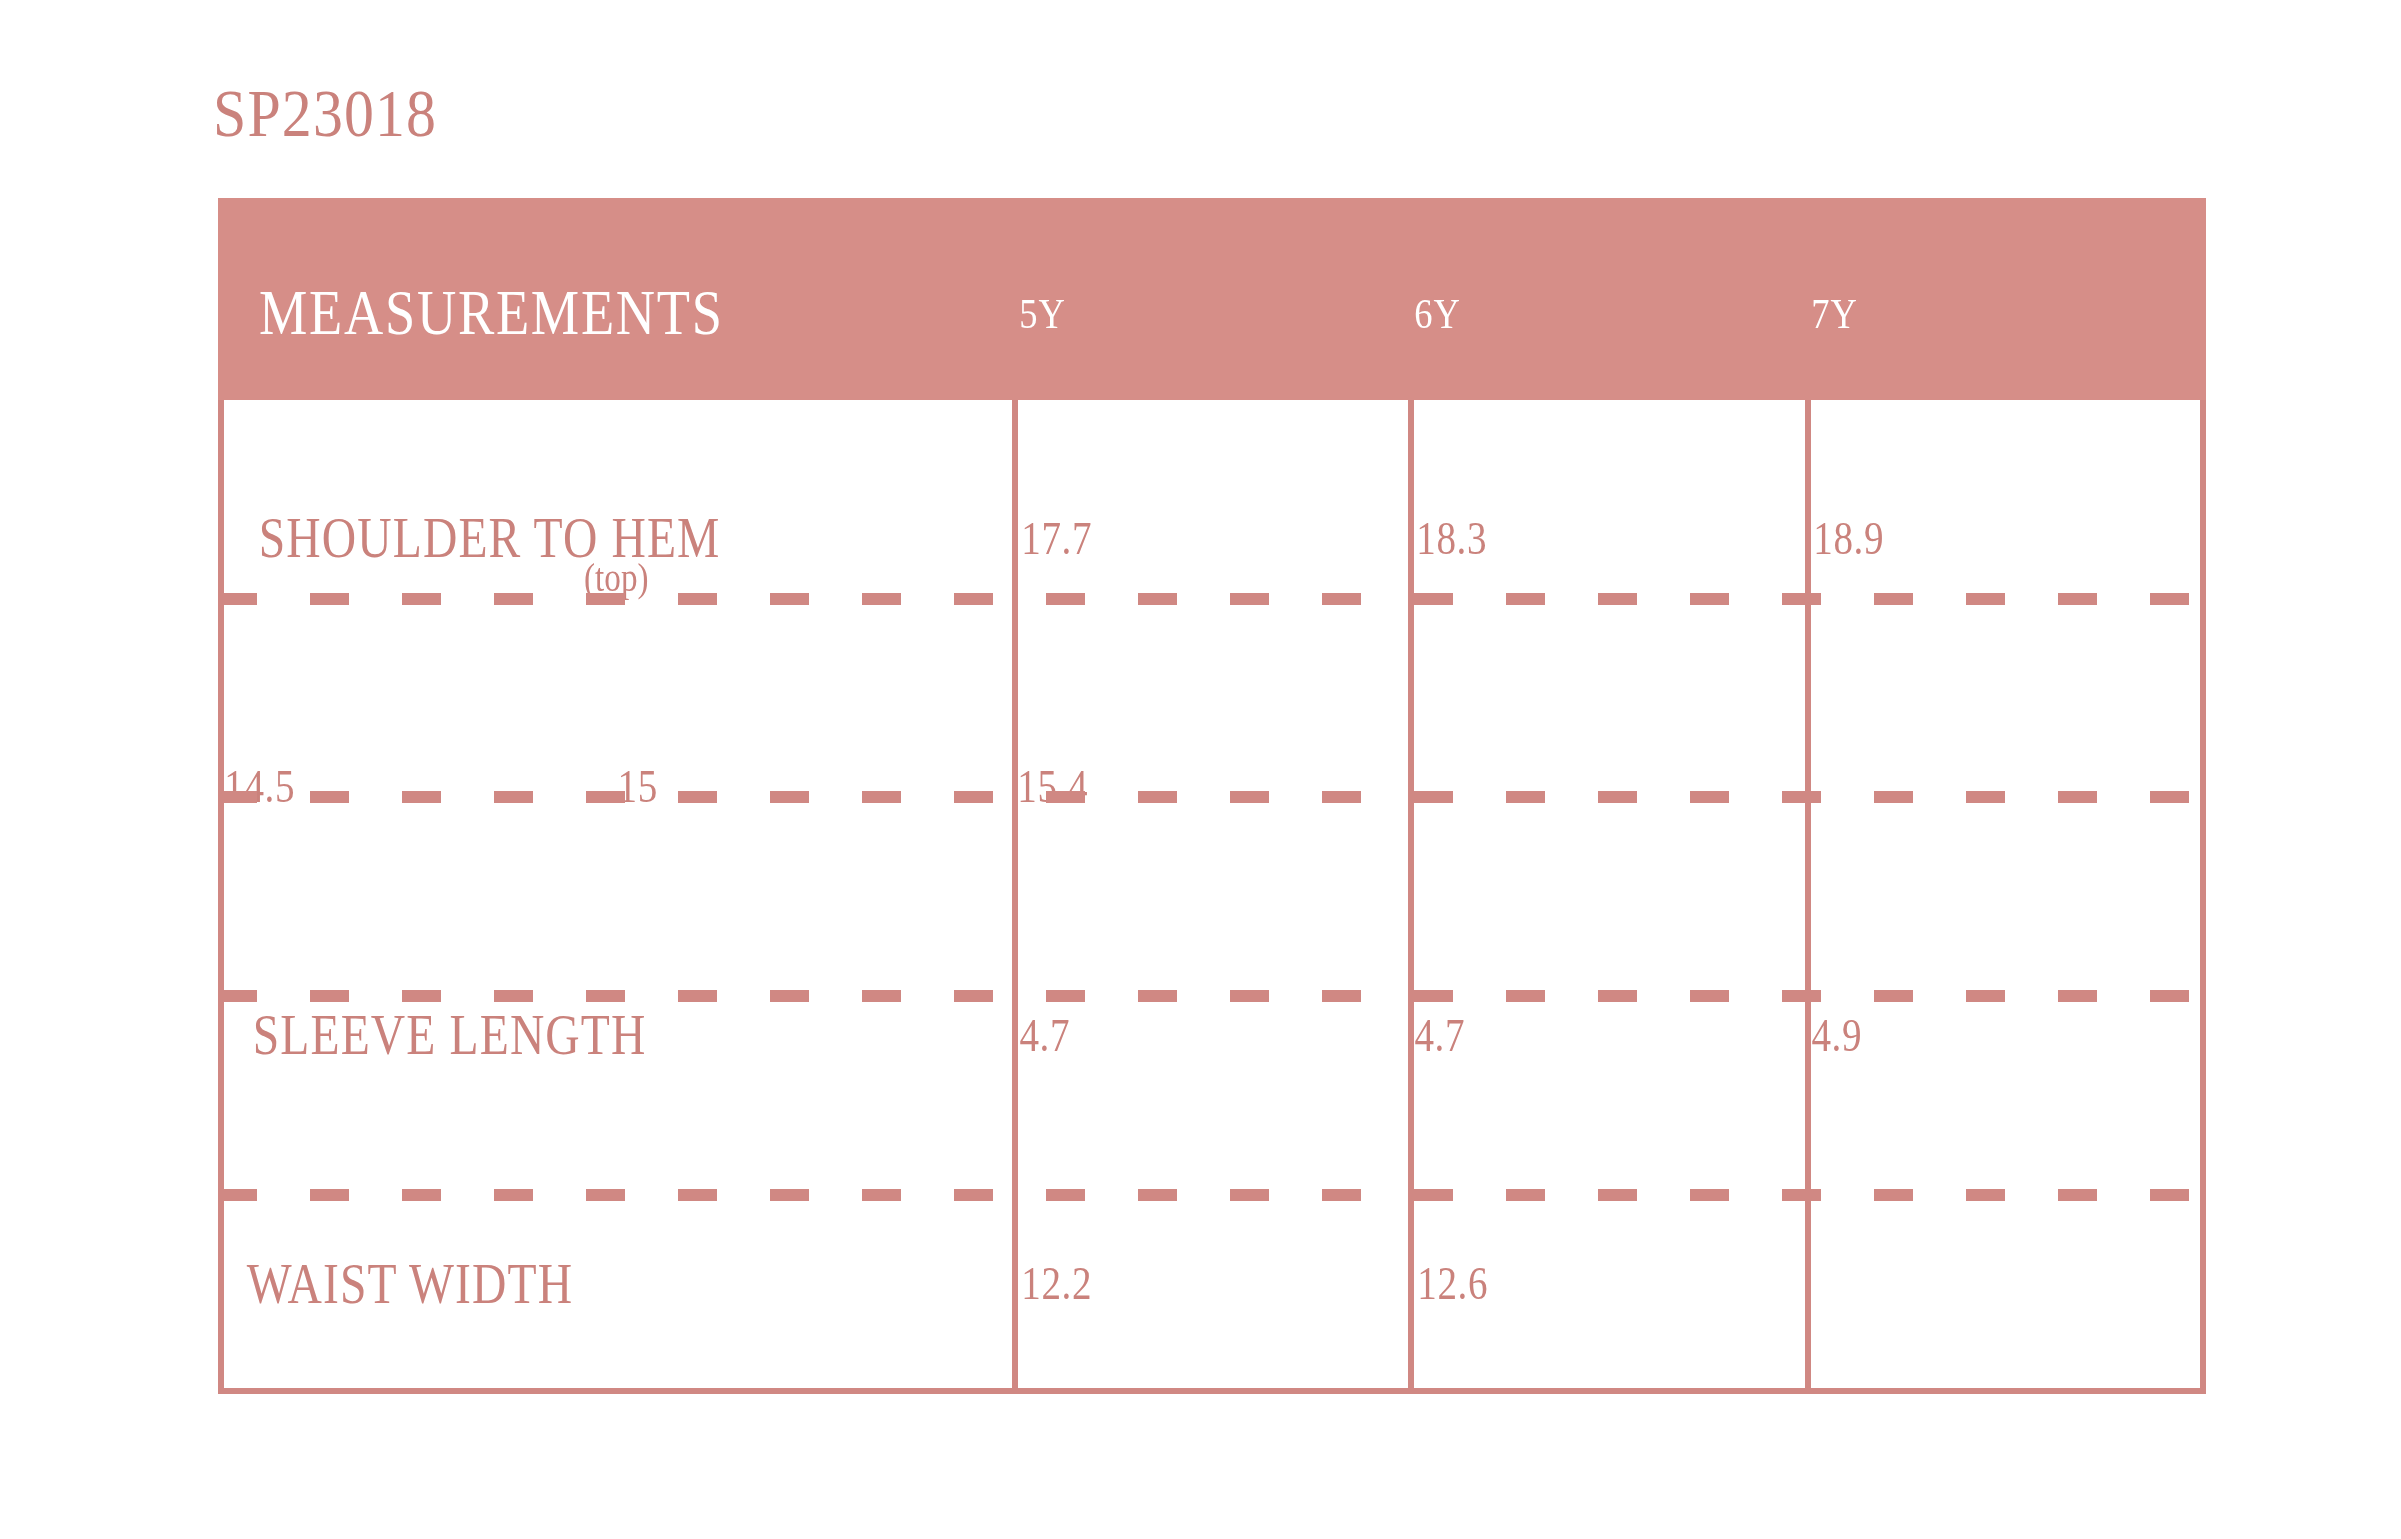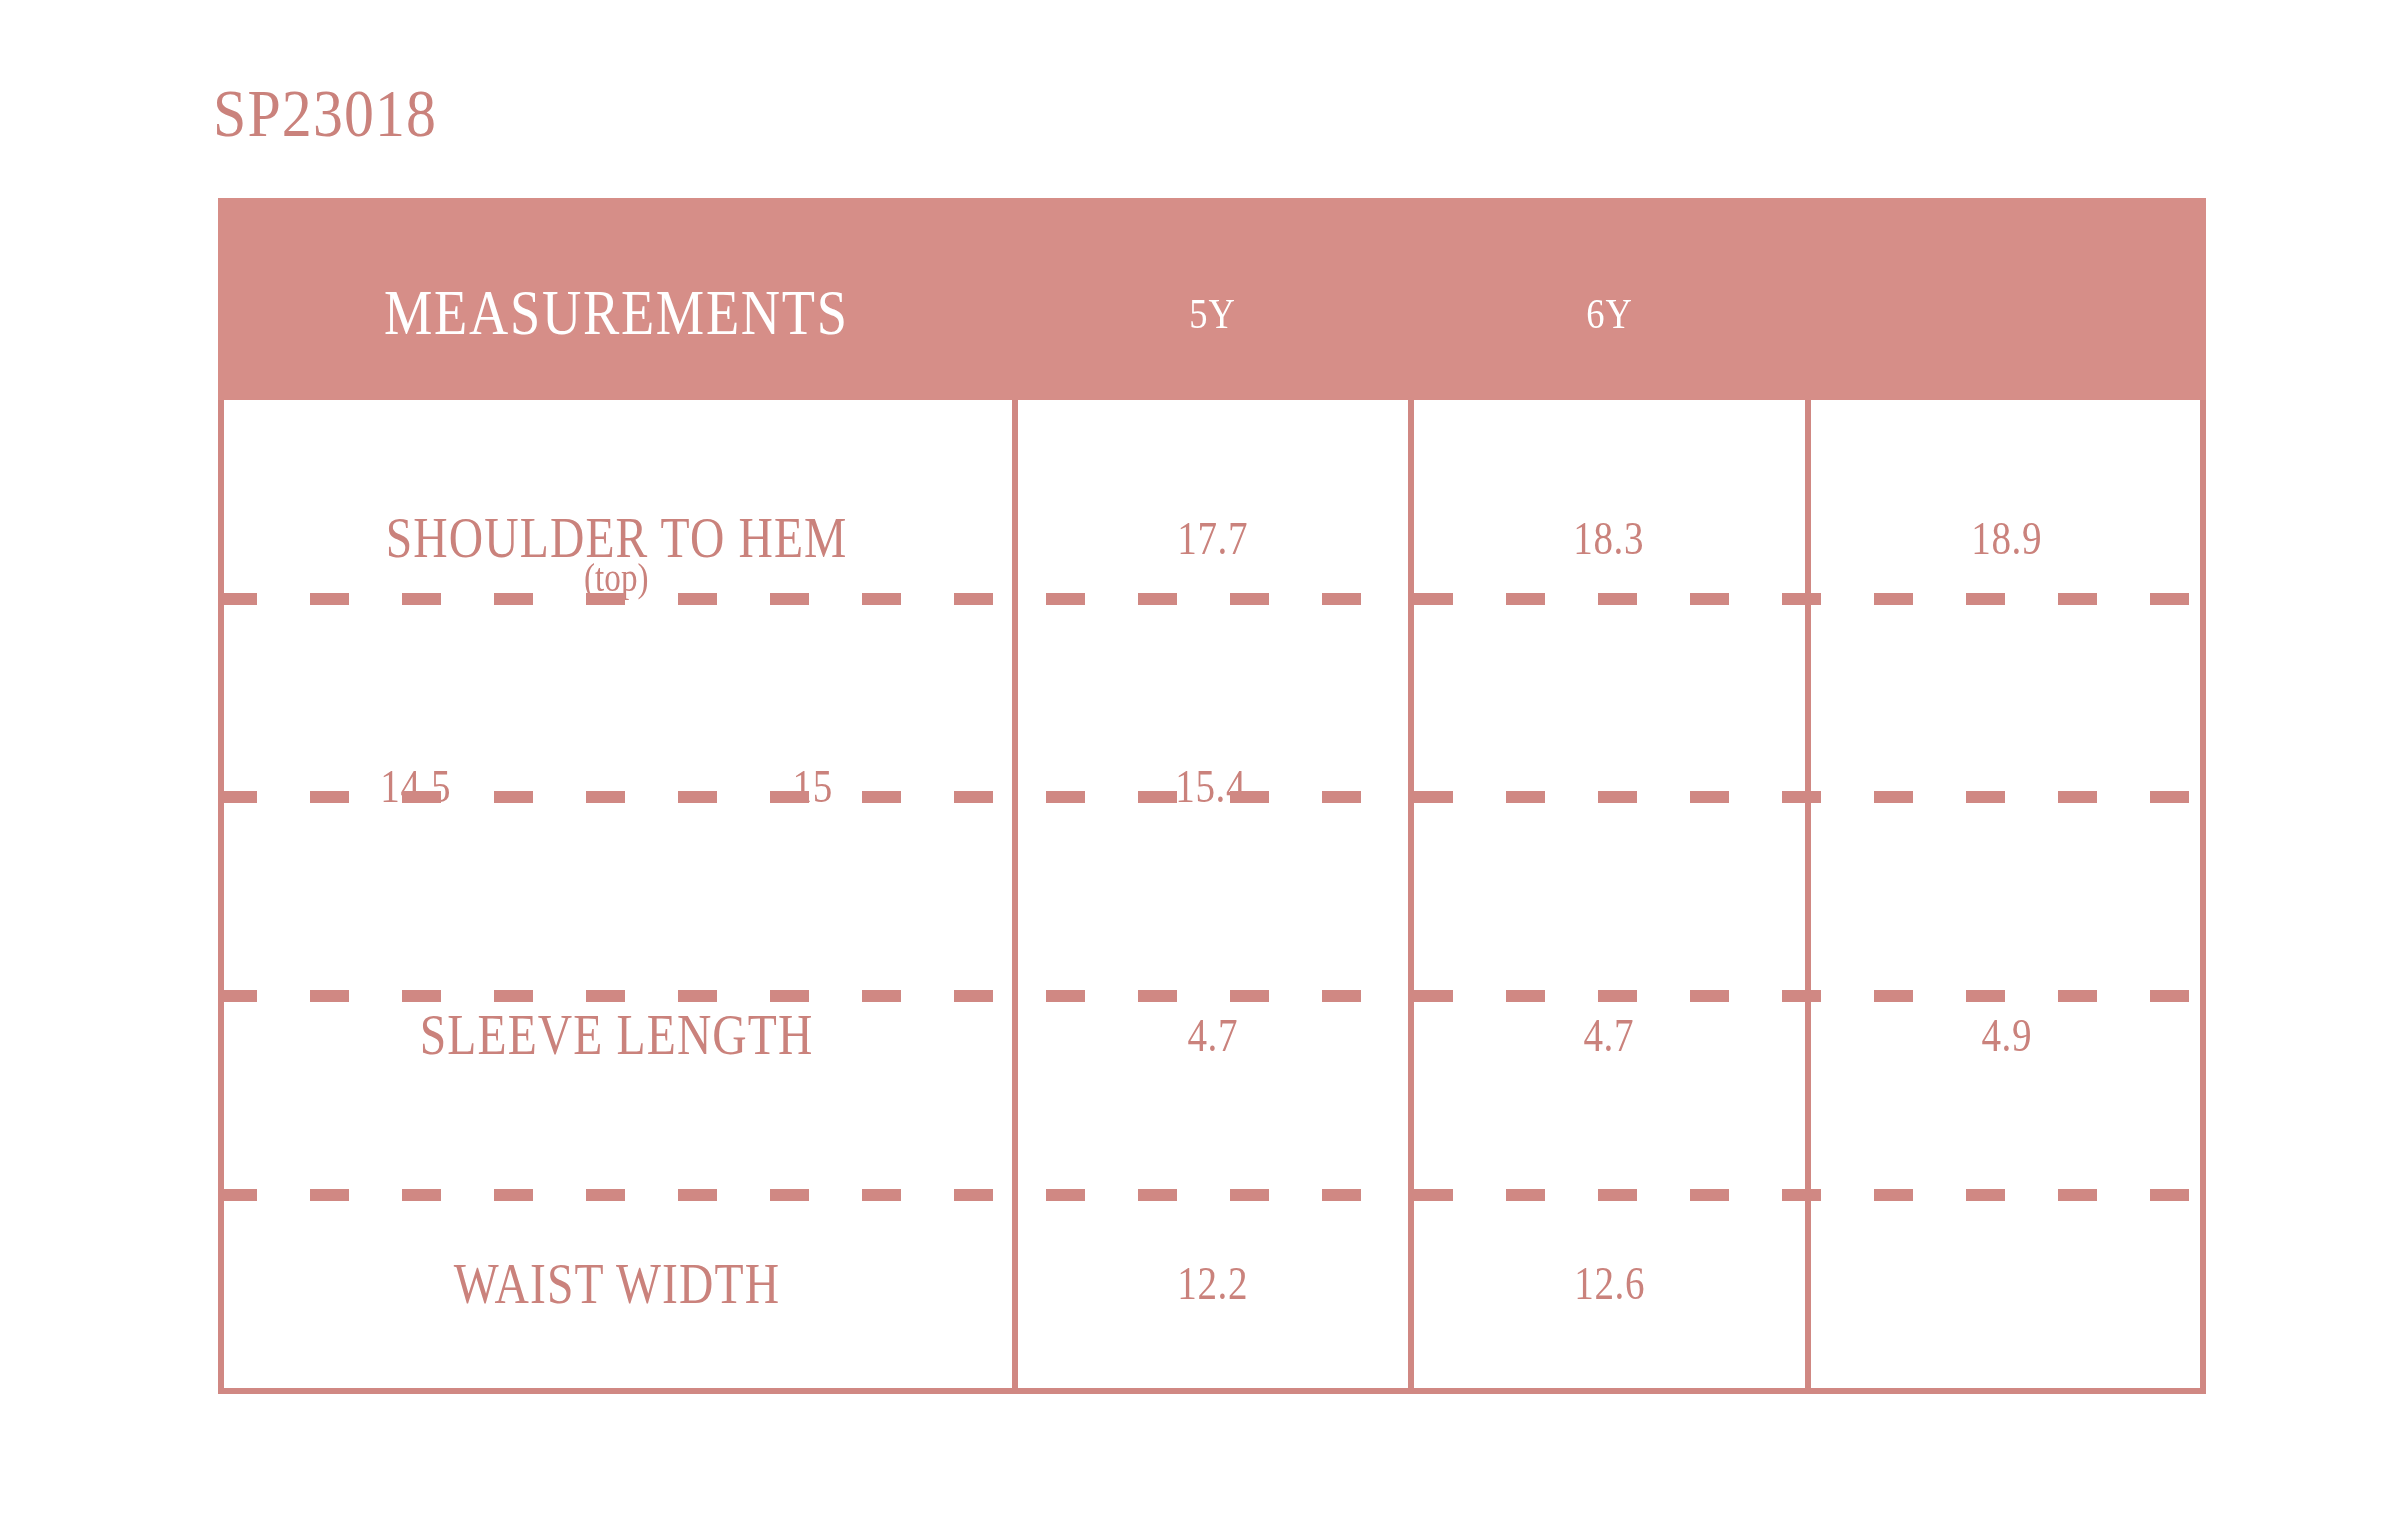--- a/index.html
+++ b/index.html
@@ -32,21 +32,21 @@
   .band{
     position:absolute;left:0;top:0;width:100%;height:202px;
     background:var(--band,#d68e88);display:flex;
   }
   
   .tbody{position:absolute;left:0;top:202px;width:100%;height:994px;}
   .rows{position:absolute;inset:0;display:flex;flex-direction:column;border-radius:24px;}
   .row{flex:1 1 0;display:flex;position:relative;}
 
   
-  .cell{display:flex;align-items:center;justify-content:center;position:relative;margin-top:28px;}
+  .cell{display:flex;align-items:center;position:relative;margin-top:28px;}
   .c1{width:797px;}
   .c2{width:396px;}
   .c3{width:397px;}
   .c4{width:399px;}
 
   
   .cx{display:inline-block;transform:scaleX(0.85);transform-origin:center center;white-space:nowrap;}
   .hdr{font-size:64px;color:var(--header_text,#fff);letter-spacing:2px;}
   .size{font-size:43px;color:var(--header_text,#fff);letter-spacing:1.3px;}
   .label{font-size:56px;color:var(--text,#ca827c);letter-spacing:1.3px;}
@@ -87,20 +87,23 @@
 
     <div class="band">
       <div class="cell c1">
         <span class="cx hdr">MEASUREMENTS</span>
       </div>
       <div class="cell c2">
         <span class="cx size">5Y</span>
       </div>
       <div class="cell c3">
         <span class="cx size">6Y</span>
+      </div>
+      <div class="cell c4">
+        <span class="cx size">7Y</span>
       </div>
     </div>
 
     <div class="tbody">
       <div class="rows">
 
         <div class="row">
           <div class="cell c1">
             <span class="cx label">SHOULDER TO HEM</span>
             <span class="sub">(top)</span>

